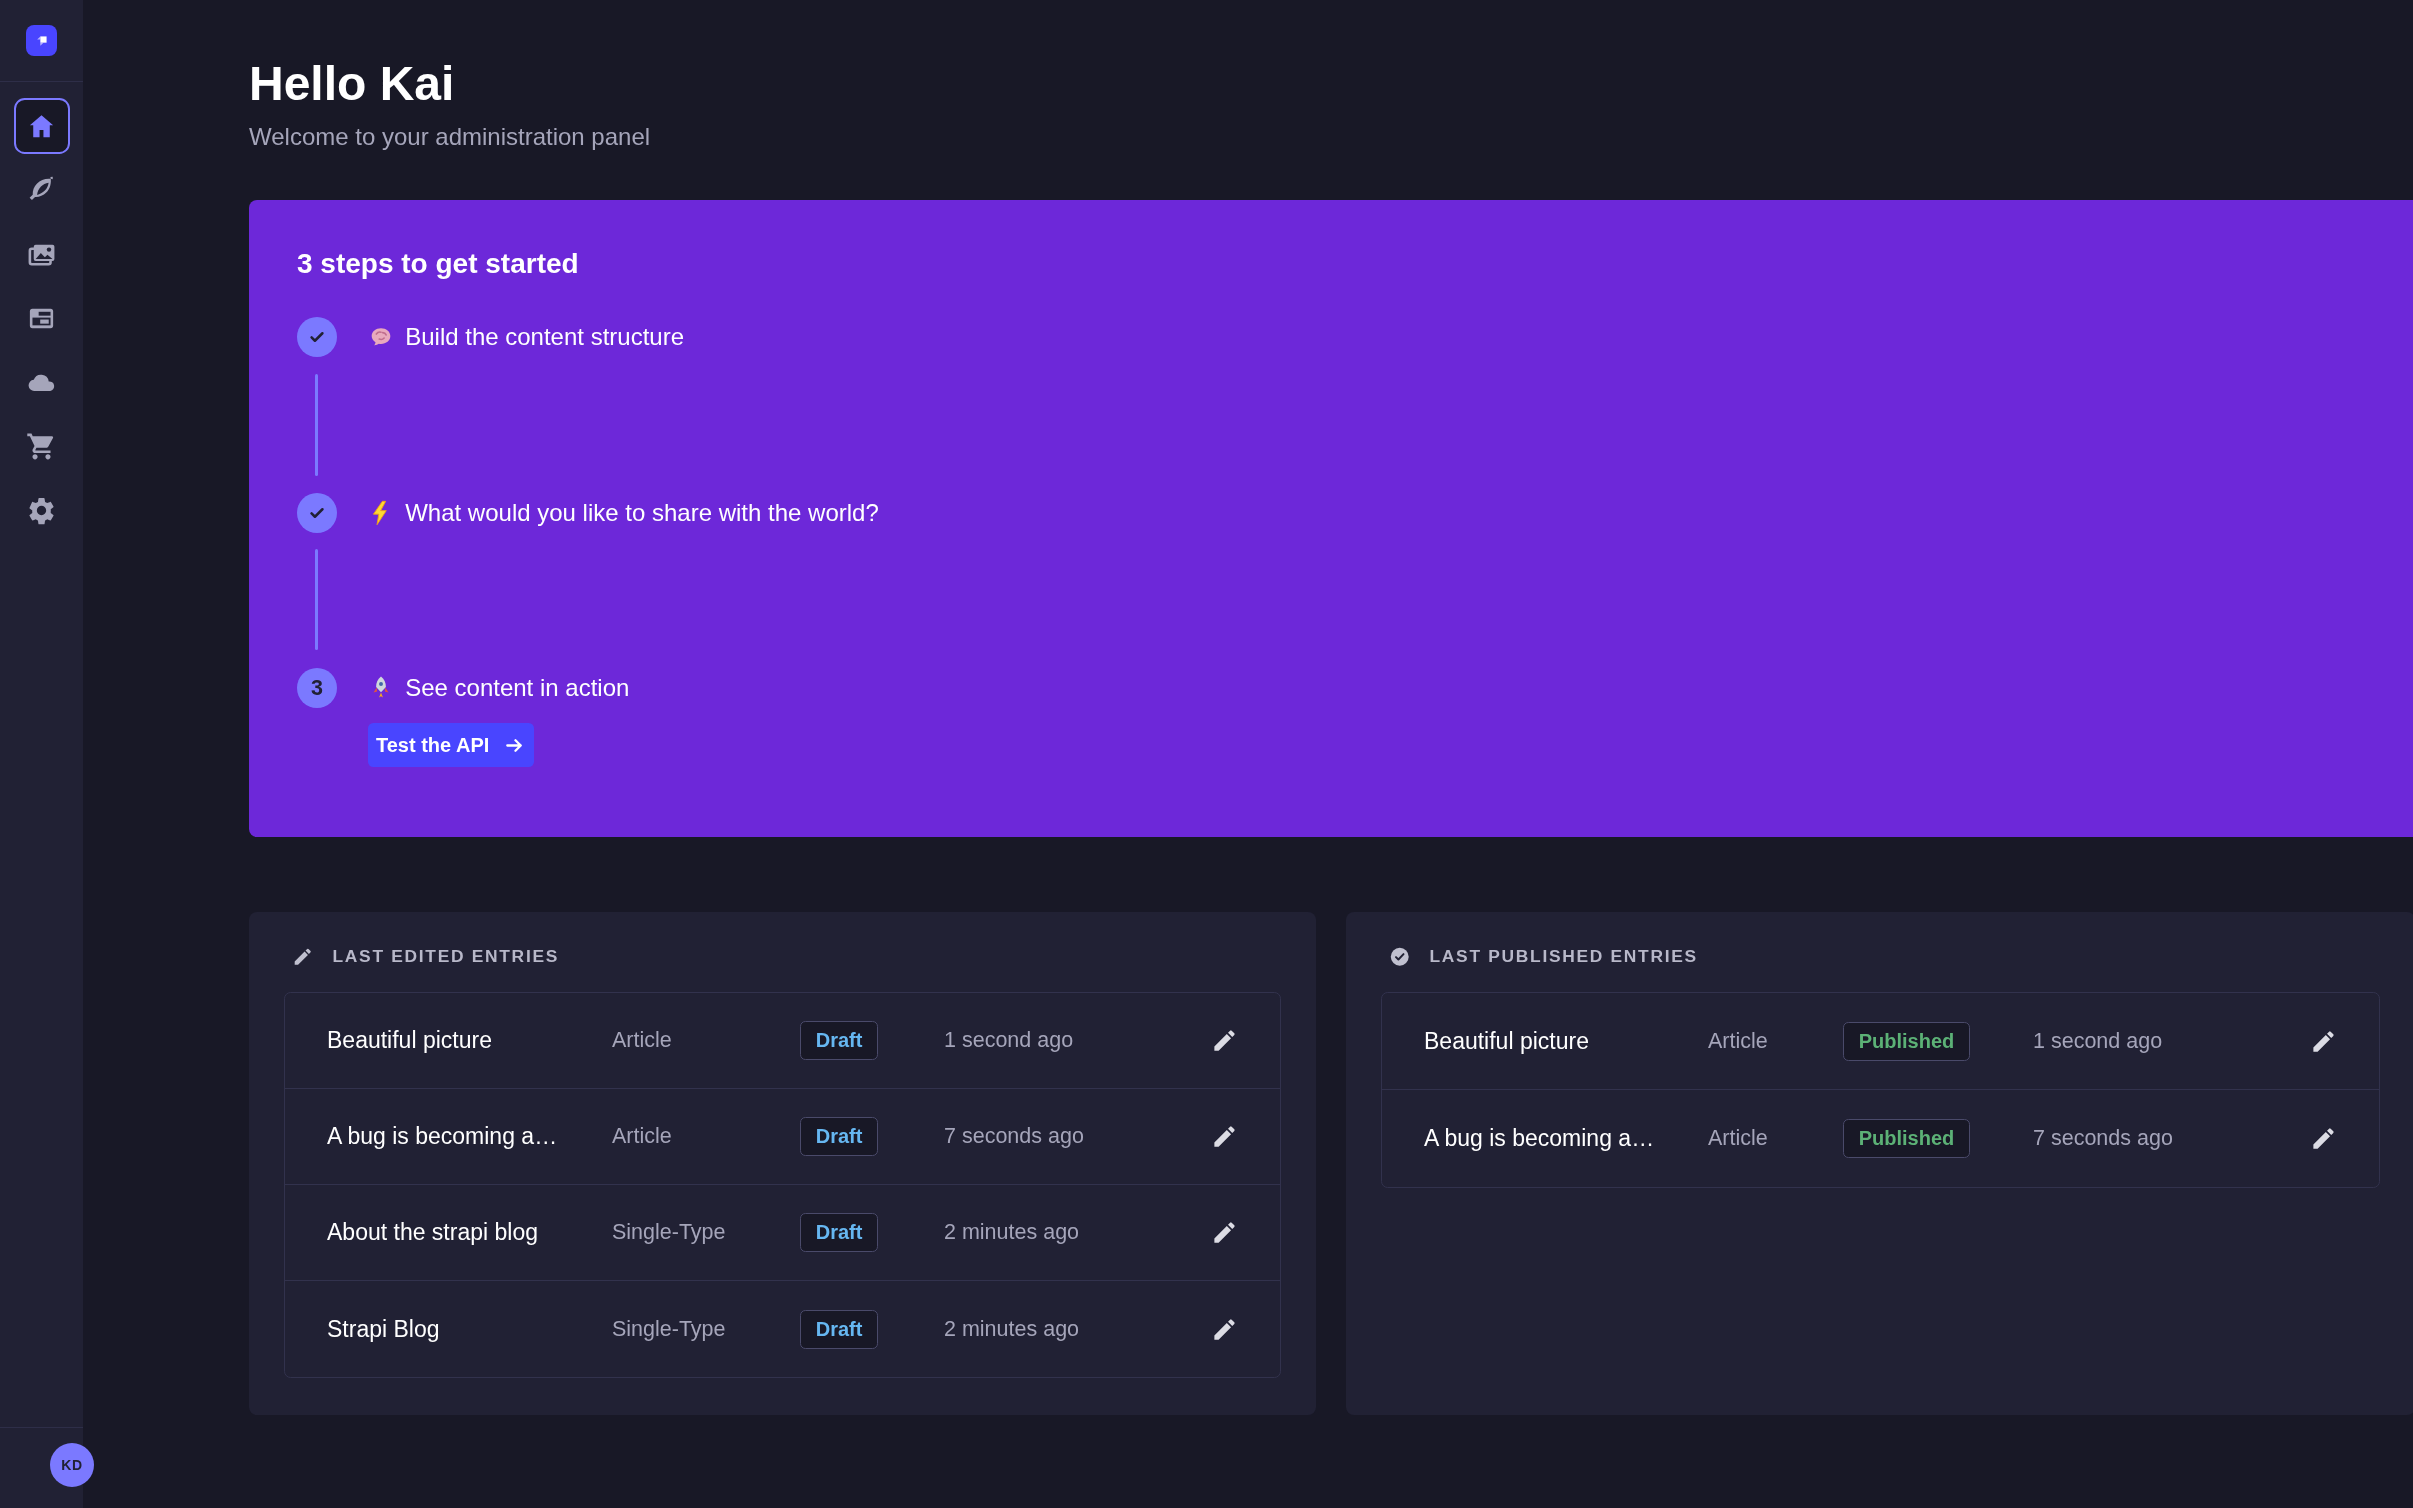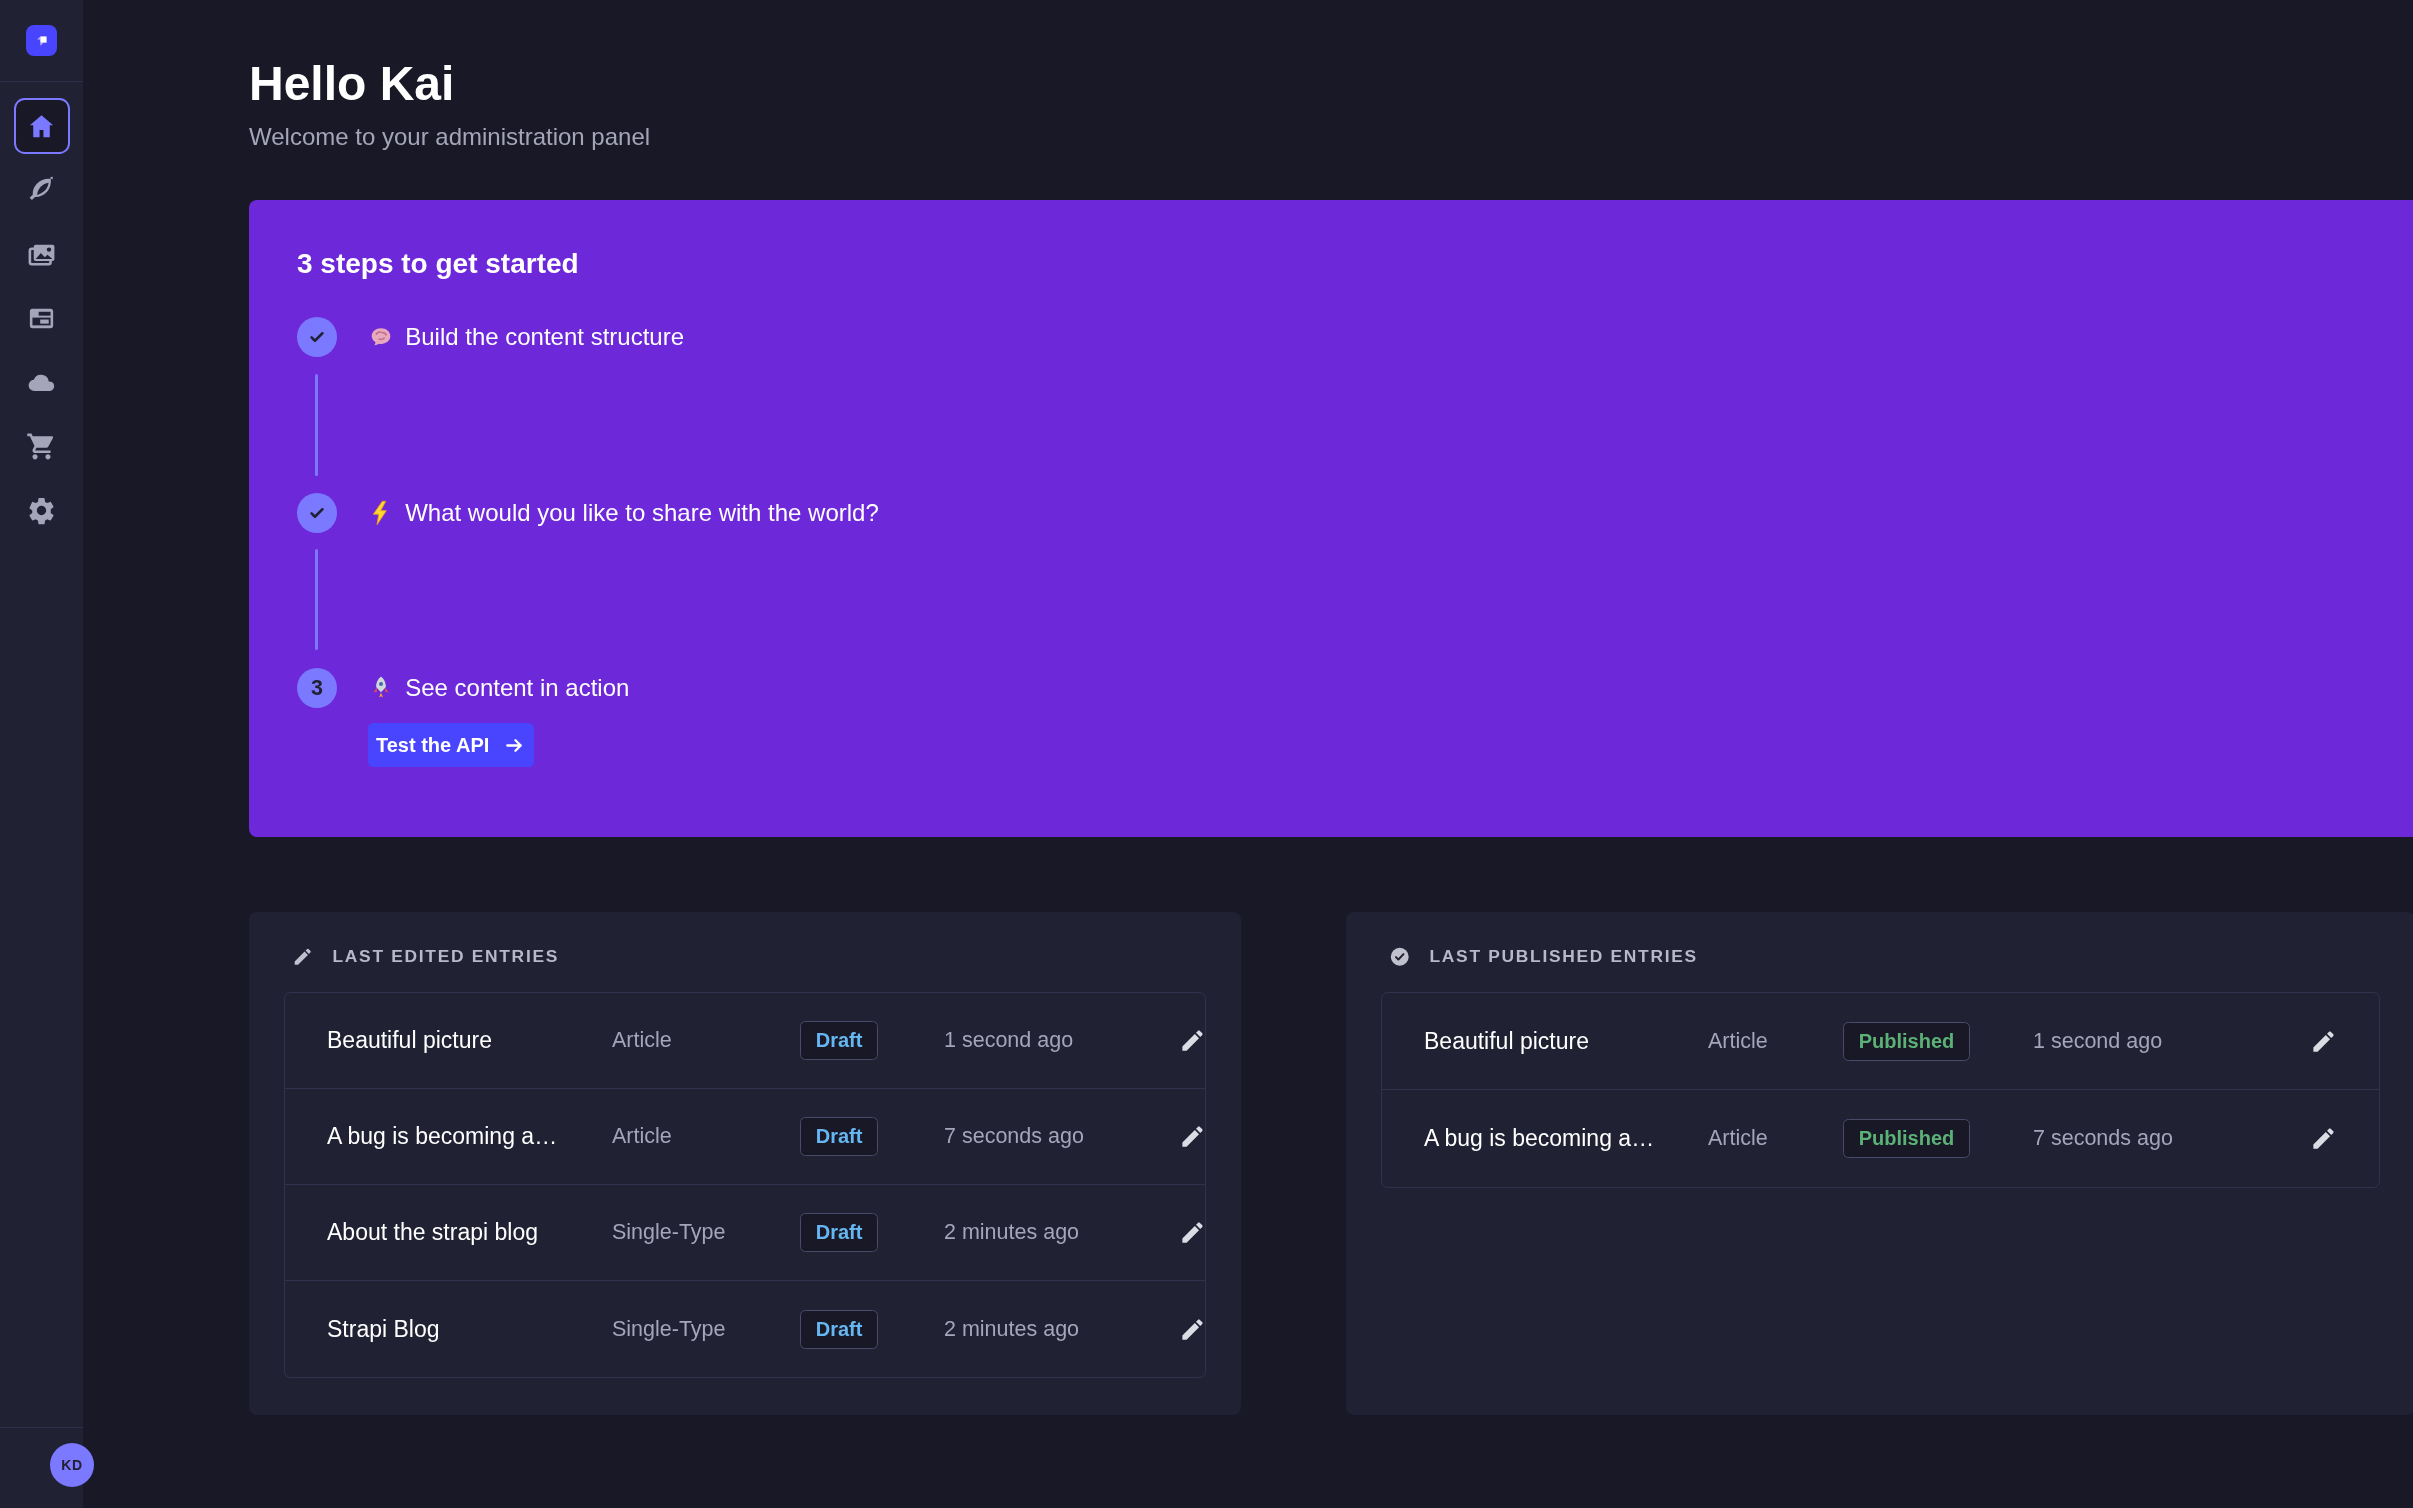--- a/index.html
+++ b/index.html
@@ -66,21 +66,21 @@
     font-family:"Liberation Sans", sans-serif;
   }
   .cta-btn svg { width:23px; height:23px; }
   .skip-btn {
     position:absolute; right:24px; bottom:23px; height:44px; padding:0 23px;
     background:transparent; border:0.7px solid #4a4a6a; border-radius:5.4px; cursor:pointer;
     color:#ffffff; font-size:19.4px; font-weight:600; font-family:"Liberation Sans", sans-serif;
   }
   
   .panel { position:absolute; top:912px; height:503px; background:#212134; border-radius:8px; }
-  .panel.edited { left:166px; width:992px; }
+  .panel.edited { left:166px; width:1067px; }
   .panel.published { left:1263px; width:1069px; }
   .panel-header { position:absolute; left:43px; top:34px; display:flex; align-items:center; gap:19px; }
   .panel-header svg { width:21.5px; height:21.5px; }
   .panel-header .panel-title {
     font-size:17.4px; font-weight:600; letter-spacing:1.7px; color:#b8b8c9; text-transform:uppercase;
   }
   .table-box {
     position:absolute; left:35px; right:35px; top:80px;
     border:0.7px solid #32324d; border-radius:6.7px; overflow:hidden;
   }

